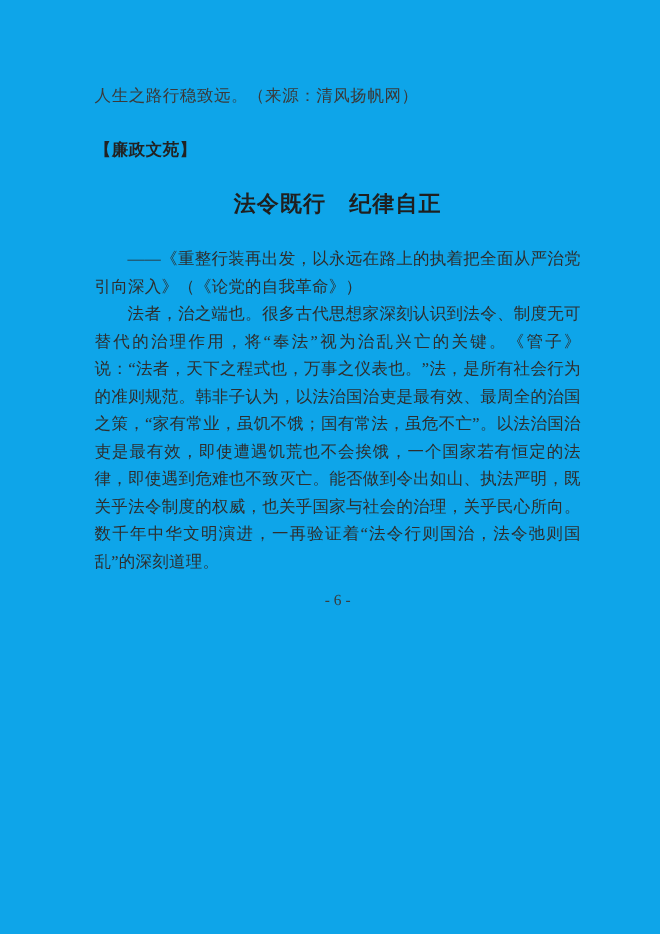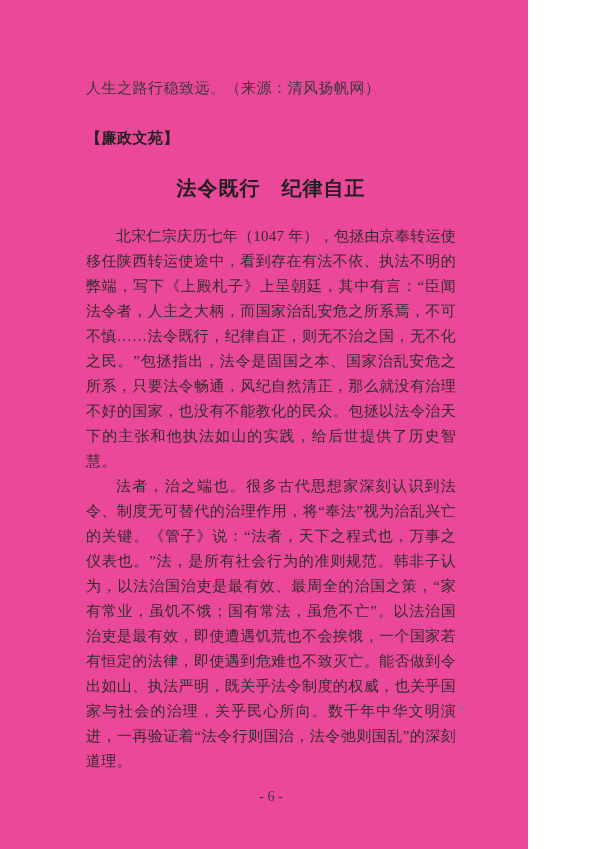--- a/index.html
+++ b/index.html
@@ -7,49 +7,50 @@
     width: 600px;
     background: #ffffff;
   }
   body {
     height: 849px;
     overflow: hidden;
     font-family: "Liberation Serif", serif;
     color: #2e2e2e;
   }
   .page {
-    width: 528px;
+    width: 600px;
     height: 849px;
-    background: #ec4899;
+    background: #0ea5e9;
     padding: 76px 72px 0 86px;
     position: relative;
   }
   .intro-line {
     font-size: 15px;
     line-height: 25px;
     letter-spacing: 0.5px;
     color: #3a3a3a;
   }
   .section-label {
     margin-top: 24px;
-    font-family: Liberation Sans, sans-serif;
+    font-family: Liberation Serif, serif;
     font-weight: 700;
     font-size: 15px;
     line-height: 25px;
     letter-spacing: 0.5px;
     color: #222222;
   }
   .article-title {
     margin-top: 24px;
     font-size: 20px;
     line-height: 28px;
     font-weight: 700;
     text-align: center;
     letter-spacing: 1px;
     color: #1f1f1f;
+    font-family: Liberation Mono, monospace;
   }
   .article-body {
     margin-top: 22px;
   }
   .para {
     font-size: 15px;
     line-height: 25px;
     text-align: justify;
     text-justify: inter-ideograph;
     text-indent: 2em;
@@ -69,19 +70,19 @@
 
 <div class="page">
 
   <p class="intro-line">人生之路行稳致远。（来源：清风扬帆网）</p>
 
   <p class="section-label">【廉政文苑】</p>
 
   <h1 class="article-title">法令既行　纪律自正</h1>
 
   <div class="article-body">
-    <p class="para">北宋仁宗庆历七年（1047 年），包拯由京奉转运使移任陕西转运使途中，看到存在有法不依、执法不明的弊端，写下《上殿札子》上呈朝廷，其中有言：“臣闻法令者，人主之大柄，而国家治乱安危之所系焉，不可不慎……法令既行，纪律自正，则无不治之国，无不化之民。”包拯指出，法令是固国之本、国家治乱安危之所系，只要法令畅通，风纪自然清正，那么就没有治理不好的国家，也没有不能教化的民众。包拯以法令治天下的主张和他执法如山的实践，给后世提供了历史智慧。</p>
+    <p class="para">——《重整行装再出发，以永远在路上的执着把全面从严治党引向深入》（《论党的自我革命》）</p>
     <p class="para">法者，治之端也。很多古代思想家深刻认识到法令、制度无可替代的治理作用，将“奉法”视为治乱兴亡的关键。《管子》说：“法者，天下之程式也，万事之仪表也。”法，是所有社会行为的准则规范。韩非子认为，以法治国治吏是最有效、最周全的治国之策，“家有常业，虽饥不饿；国有常法，虽危不亡”。以法治国治吏是最有效，即使遭遇饥荒也不会挨饿，一个国家若有恒定的法律，即使遇到危难也不致灭亡。能否做到令出如山、执法严明，既关乎法令制度的权威，也关乎国家与社会的治理，关乎民心所向。数千年中华文明演进，一再验证着“法令行则国治，法令弛则国乱”的深刻道理。</p>
   </div>
 
   <div class="page-number">- 6 -</div>
 
 </div>
 
 </body></html>

